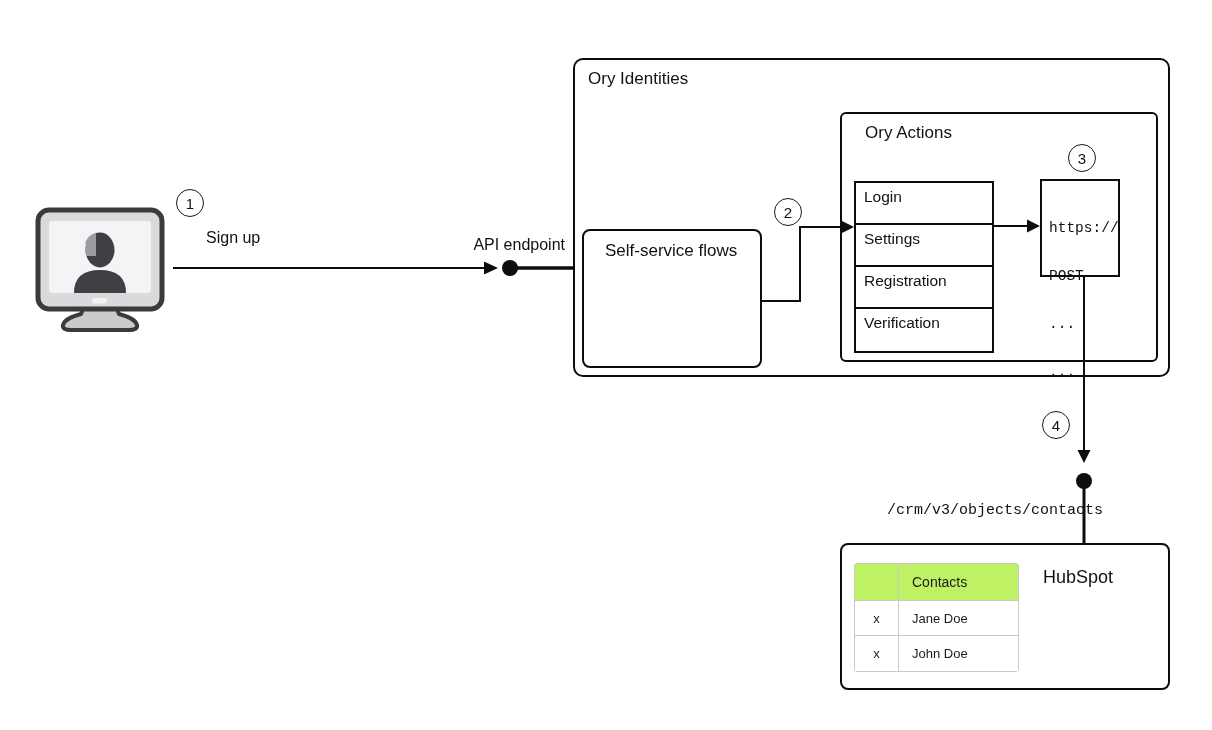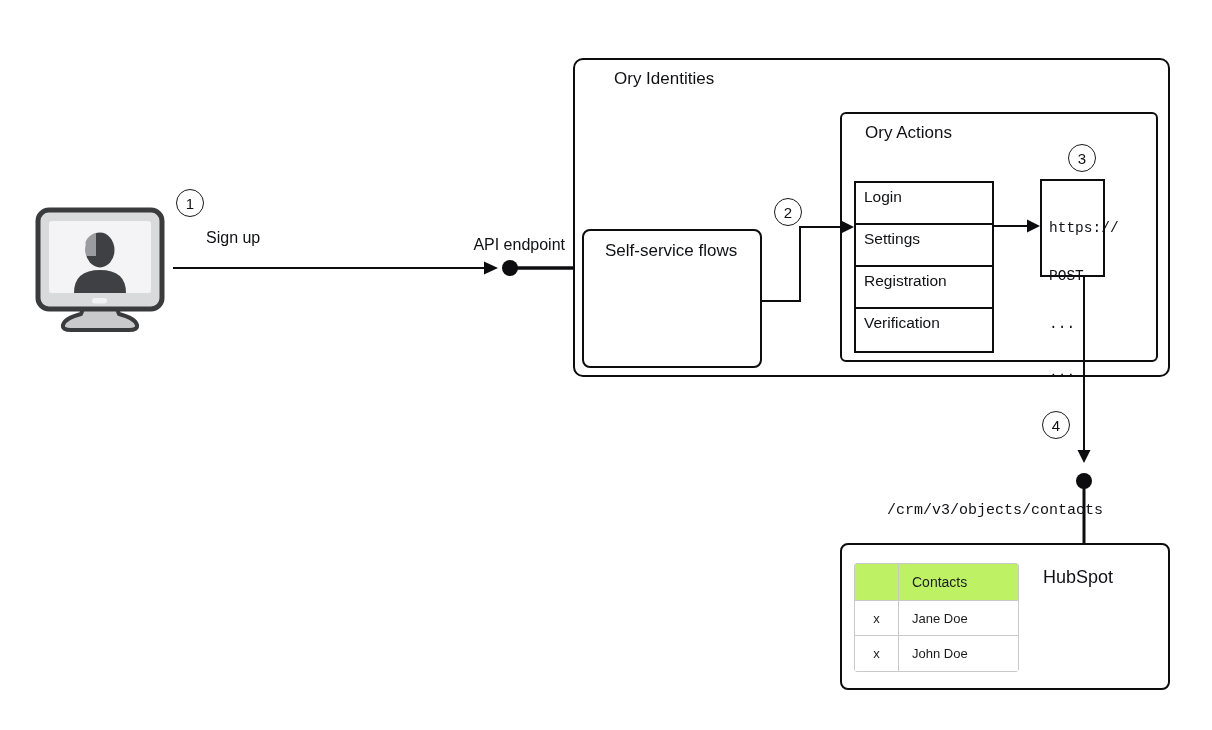--- a/index.html
+++ b/index.html
@@ -42,21 +42,21 @@
     height:42px;line-height:28px;
     padding-left:8px;
     font-size:15.5px;
     border-bottom:2px solid #0d0d0f;
     box-sizing:border-box;
     white-space:nowrap;
   }
   .flow-row:last-child{border-bottom:none;}
   .code-box{
     position:absolute;
-    left:1040px;top:179px;width:65px;height:98px;
+    left:1040px;top:179px;width:80px;height:98px;
     border:2px solid #0d0d0f;
     background:#ffffff;
     box-sizing:border-box;
     padding:7px 0 0 7px;
     font-family:"Liberation Mono", monospace;
     font-size:14.5px;line-height:16px;
     color:#101114;
     white-space:pre;
   }
   .mono-label{
@@ -140,21 +140,21 @@
     <span>3</span>
   </div>
   <div class="badge" style="left:1042px;top:411px;">
     <span>4</span>
   </div>
 
   <div class="abs label" style="left:206px;top:229px;">Sign up</div>
   <div class="abs label" style="left:445px;top:236px;width:120px;text-align:right;">API endpoint</div>
 
   <div class="box" style="left:573px;top:58px;width:597px;height:319px;border-radius:10px;"></div>
-  <div class="abs box-title" style="left:588px;top:69px;margin-left:26px;">Ory Identities</div>
+  <div class="abs box-title" style="left:588px;top:69px;">Ory Identities</div>
 
   <div class="box" style="left:582px;top:229px;width:180px;height:139px;border-radius:8px;background:#ffffff;"></div>
   <div class="abs box-title" style="left:597px;top:241px;margin-left:8px;">Self-service flows</div>
 
   <div class="box" style="left:840px;top:112px;width:318px;height:250px;border-radius:6px;"></div>
   <div class="abs box-title" style="left:865px;top:123px;">Ory Actions</div>
 
   <div class="flow-list">
     <div class="flow-row">Login</div>
     <div class="flow-row">Settings</div>

